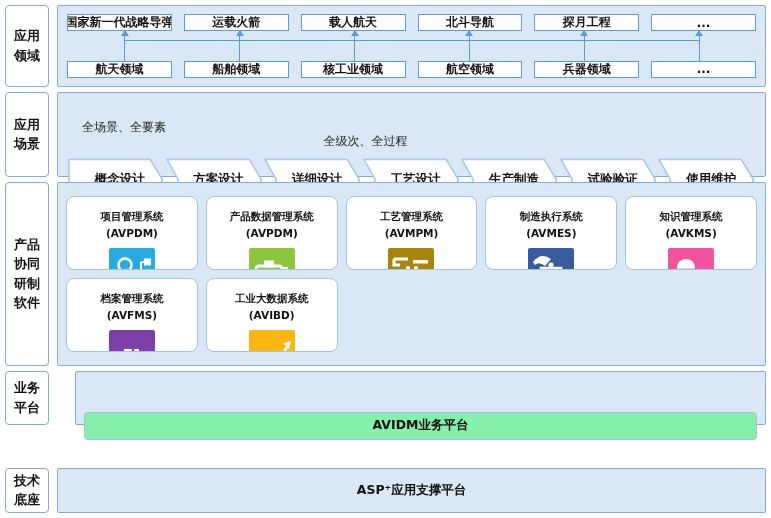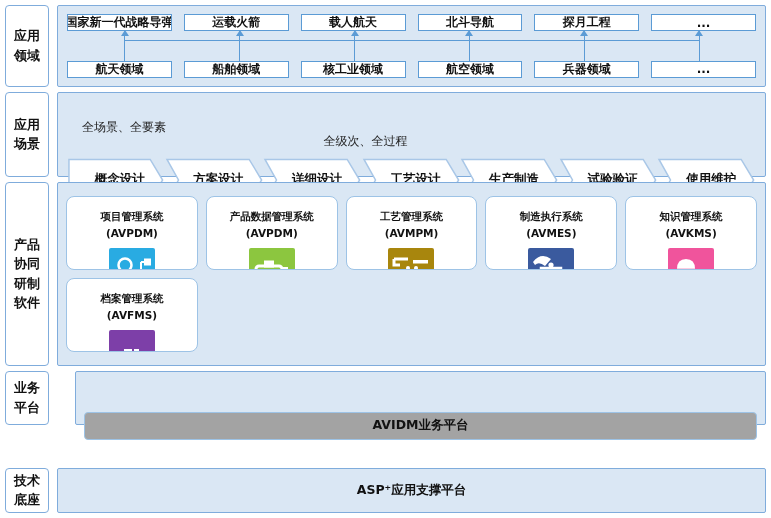--- a/index.html
+++ b/index.html
@@ -44,21 +44,21 @@
   .card { background:#fff; border:1px solid #9DC3E6; border-radius:8px; display:flex; flex-direction:column;
           align-items:center; padding:13px 2px 10px; overflow:hidden; }
   .card .t { font-weight:bold; font-size:10.5px; white-space:nowrap; }
   .card .c { font-weight:bold; font-size:10.5px; margin-top:3px; }
   .card .ic { margin-top:9px; width:46px; height:76px; border-radius:2px; display:flex;
           align-items:center; justify-content:center; }
   .card .ic svg { width:40px; height:66px; }
 
   
   .p4 { padding:12px 8px; }
-  .platform-box { background:#a3a3a3; border:1px solid #9DC3E6; border-radius:4px; height:100%;
+  .platform-box { background:#86efac; border:1px solid #9DC3E6; border-radius:4px; height:100%;
           display:flex; align-items:center; justify-content:center; font-weight:bold; font-size:12.5px;margin-top:28px; }
   .p5 { display:flex; align-items:center; justify-content:center; font-weight:bold; font-size:12.5px; }
 </style>
 </head>
 <body>
 
 <div class="app">
 
   <div class="row r1">
     <div class="side">应用
@@ -241,20 +241,33 @@
             <svg viewBox="0 0 40 66">
               <rect x="3" y="21" width="6" height="31" fill="#fff" transform="rotate(-12 6 36)"></rect>
               <rect x="12" y="19" width="8" height="34" fill="#fff"></rect>
               <rect x="22" y="19" width="5" height="34" fill="#fff"></rect>
               <circle cx="29" cy="37" r="7.5" fill="currentColor" stroke="#fff" stroke-width="3"></circle>
               <path d="M34 43.5 L39 51" stroke="#fff" stroke-width="3.5"></path>
             </svg>
           </div>
         </div>
 
+        <div class="card">
+          <div class="t">工业大数据系统</div>
+          <div class="c">(AVIBD)</div>
+          <div class="ic" style="background-color: rgb(253, 183, 20); color: rgb(253, 183, 20);">
+            <svg viewBox="0 0 40 66">
+              <rect x="3" y="24" width="25" height="25" fill="none" stroke="#fff" stroke-width="2.5"></rect>
+              <circle cx="15" cy="37" r="7.5" fill="none" stroke="#fff" stroke-width="2.8" stroke-dasharray="3.2 3.2"></circle>
+              <circle cx="15" cy="37" r="4.2" fill="none" stroke="#fff" stroke-width="2.4"></circle>
+              <path d="M17 33 L25 23 L29 27 L35 17" stroke="#fff" stroke-width="2.6" fill="none"></path>
+              <polygon points="31.5,13.5 39,11 37,19" fill="#fff"></polygon>
+            </svg>
+          </div>
+        </div>
 
       </div>
     </div>
   </div>
 
   <div class="row r4">
     <div class="side">业务
 平台</div>
     <div class="panel p4">
       <div class="platform-box">AVIDM业务平台</div>

